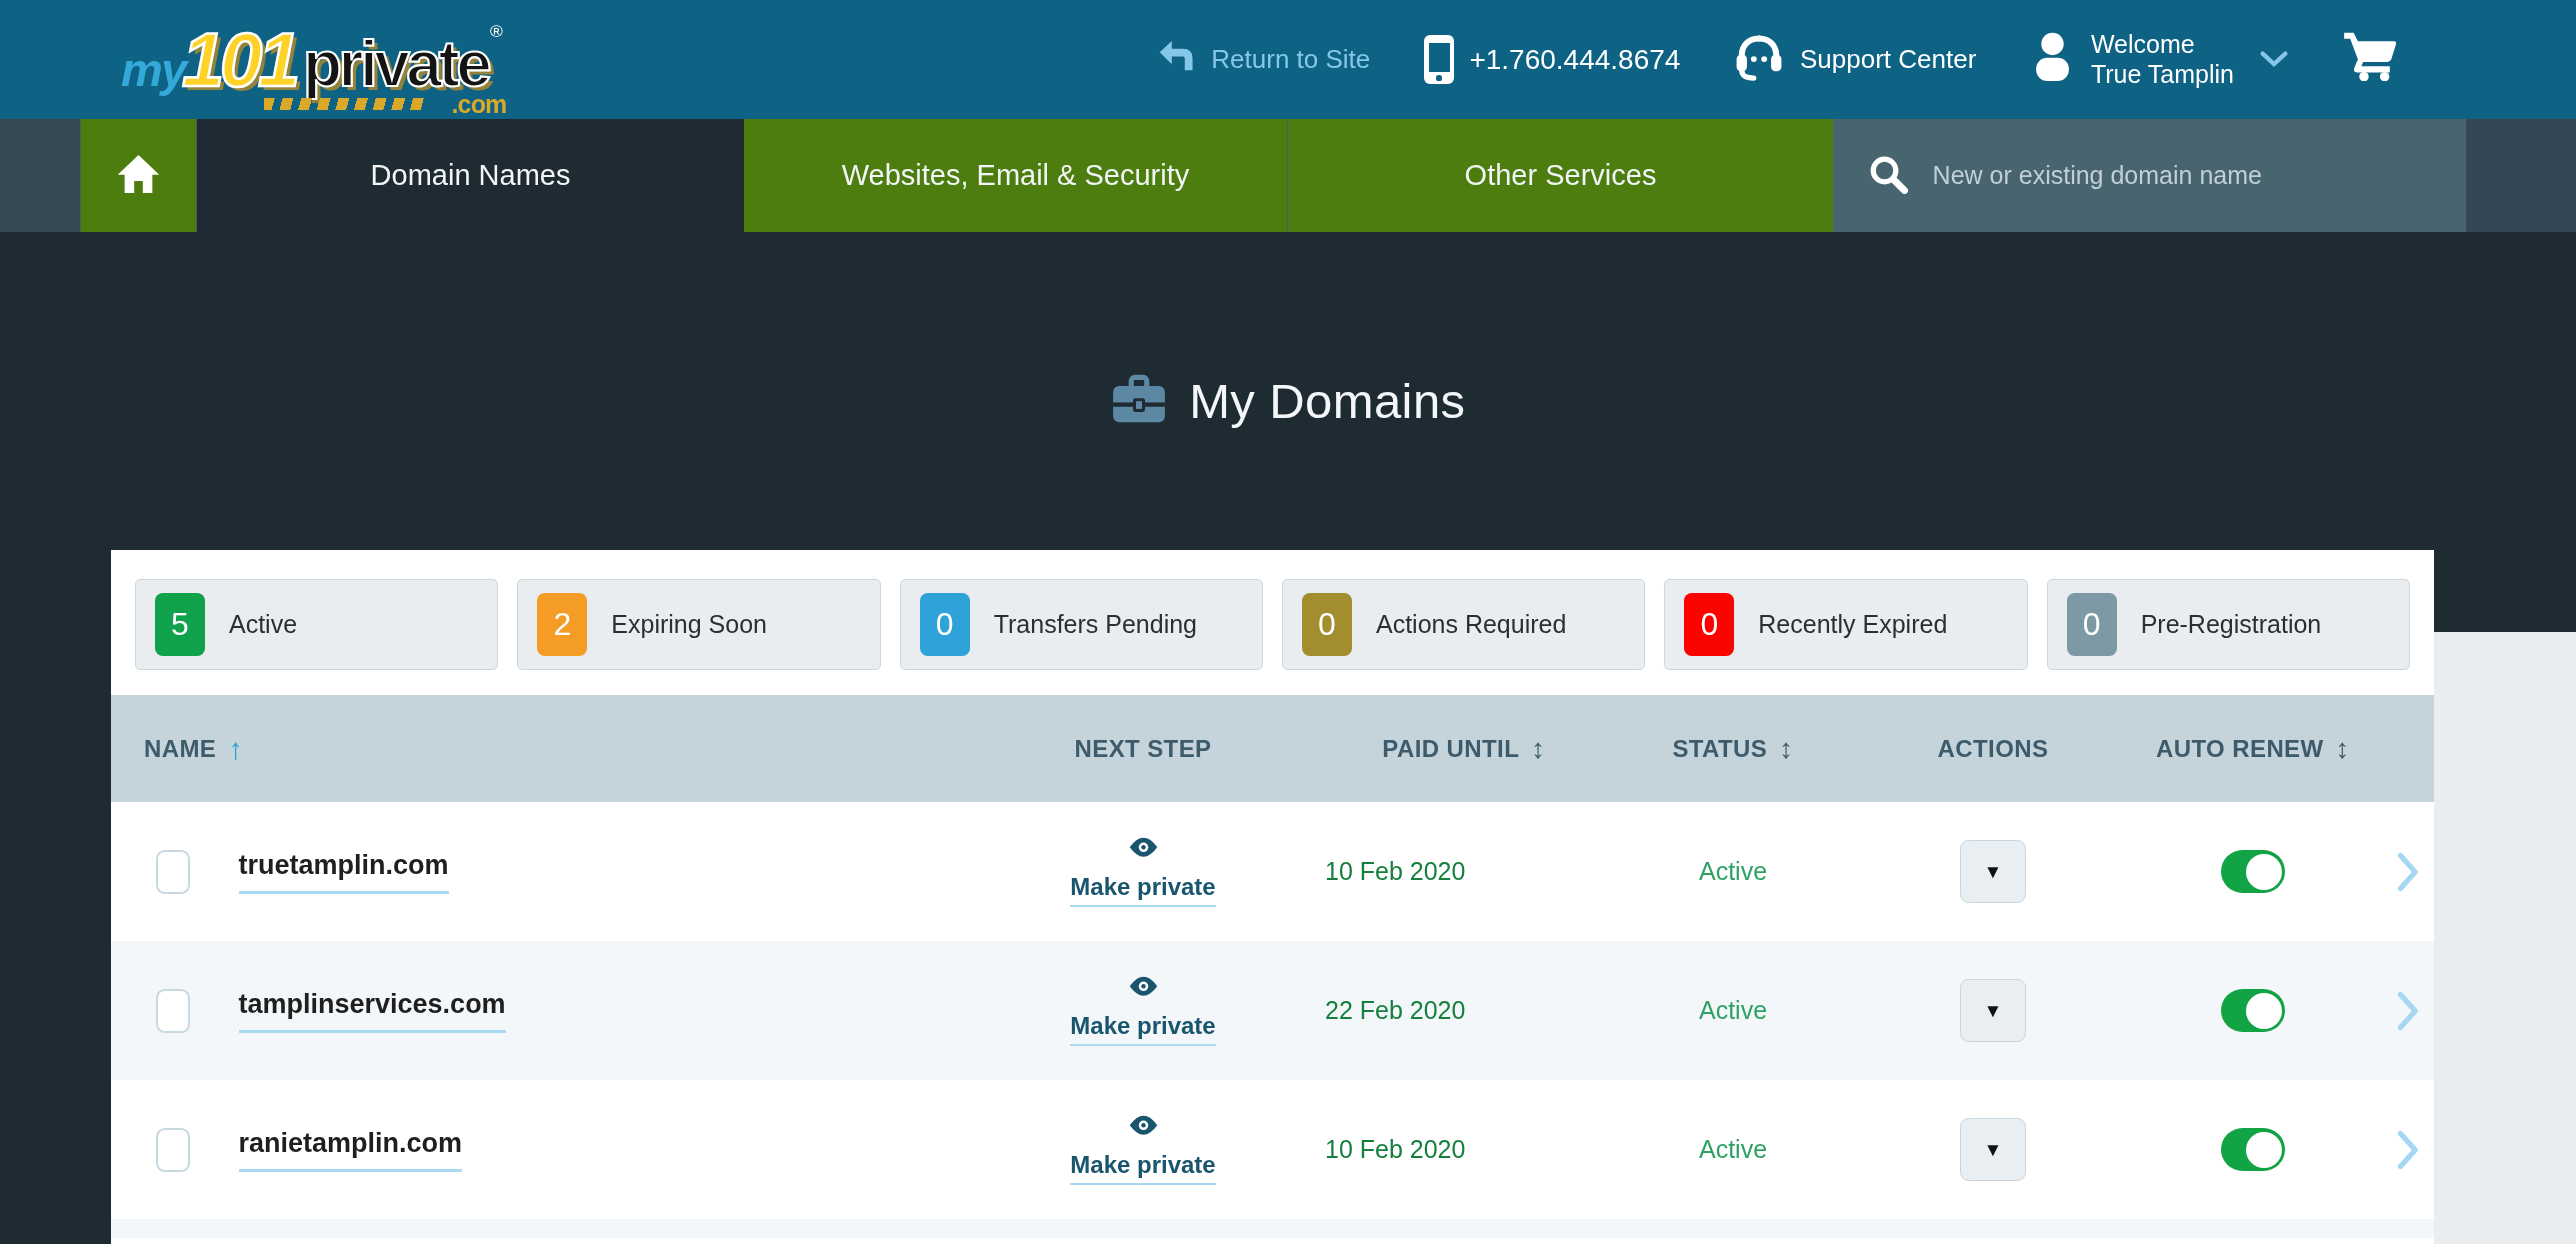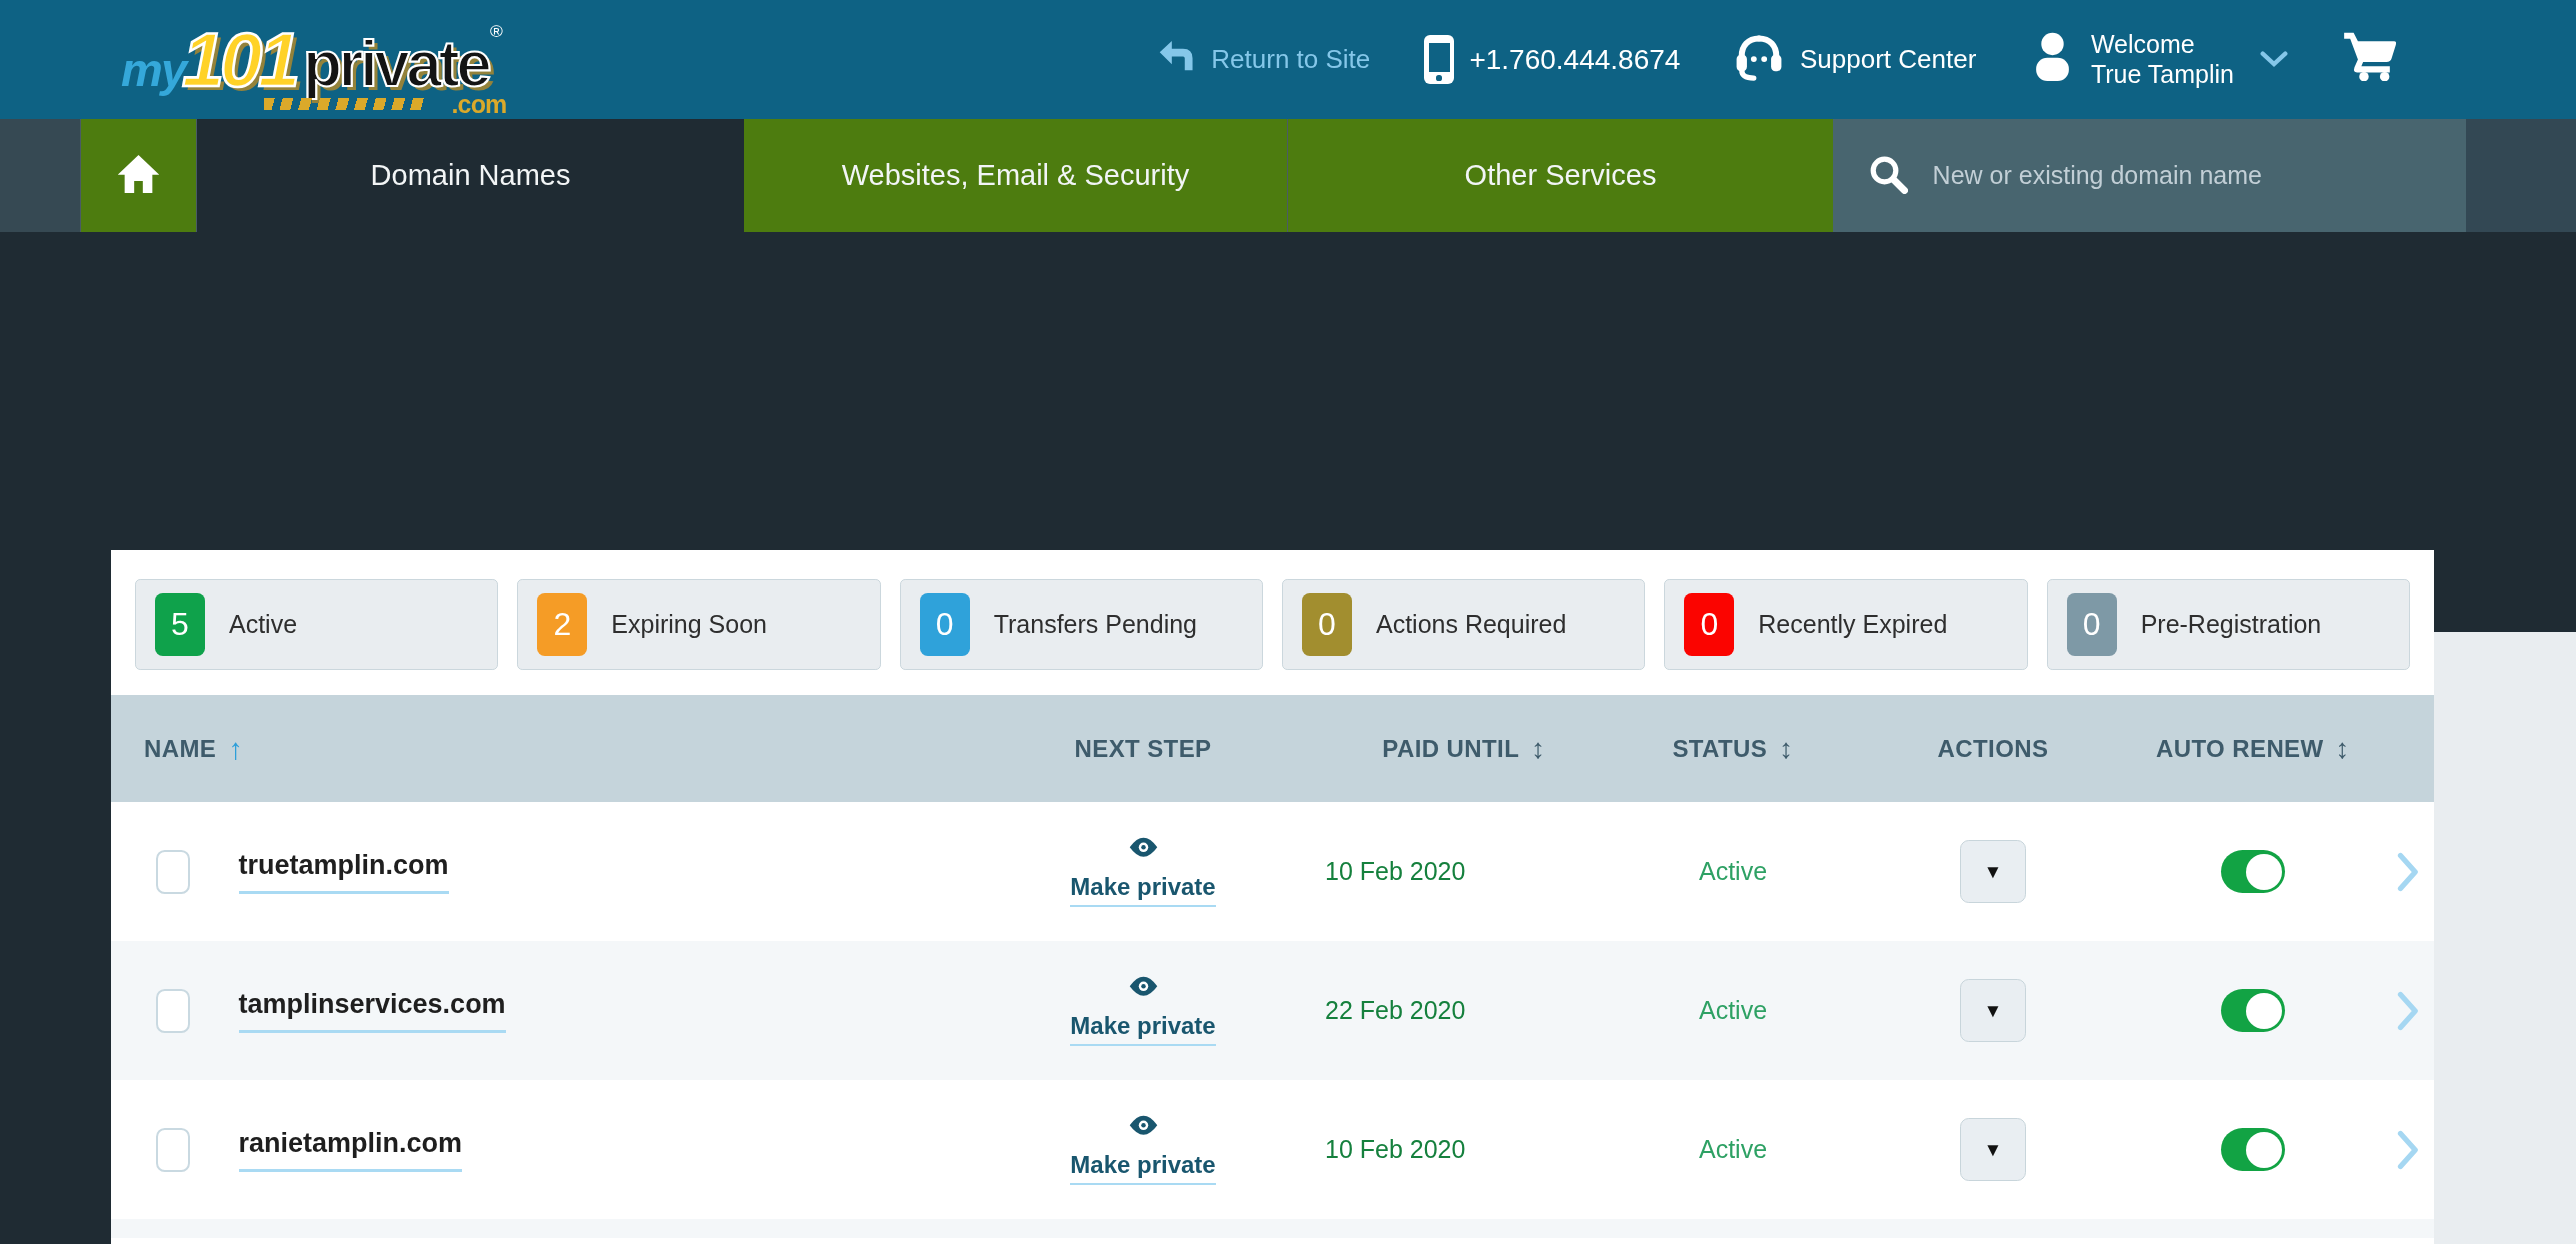--- a/index.html
+++ b/index.html
@@ -173,20 +173,32 @@
         <svg width="40" height="40" viewBox="0 0 46 46">
           <circle cx="19" cy="19" r="13" stroke="#fff" stroke-width="6" fill="none"></circle>
           <line x1="29" y1="29" x2="42" y2="42" stroke="#fff" stroke-width="8" stroke-linecap="round"></line>
         </svg>
       </span>
       <input type="text" placeholder="New or existing domain name" style="">
     </div>
     <div class="nav-fill"></div>
   </div>
 
+  <div class="hero">
+    <span>
+      <svg width="56" height="50" viewBox="0 0 64 58">
+        <rect x="23" y="4" width="18" height="16" rx="4" fill="none" stroke="#5C88A3" stroke-width="6"></rect>
+        <rect x="2" y="14" width="60" height="42" rx="7" fill="#5C88A3"></rect>
+        <rect x="2" y="33" width="60" height="5" fill="#1F2B33"></rect>
+        <rect x="25" y="28" width="14" height="16" rx="3" fill="#1F2B33"></rect>
+        <rect x="28.5" y="31.5" width="7" height="9" fill="#5C88A3"></rect>
+      </svg>
+    </span>
+    <span class="hero-title">My Domains</span>
+  </div>
 
   <div class="panel">
 
     <div class="cards">
       <div class="scard">
         <span class="sbadge" style="background-color: rgb(15, 162, 75);">5</span>
         <span class="slabel">Active</span>
       </div>
       <div class="scard">
         <span class="sbadge" style="background-color: rgb(245, 156, 38);">2</span>

